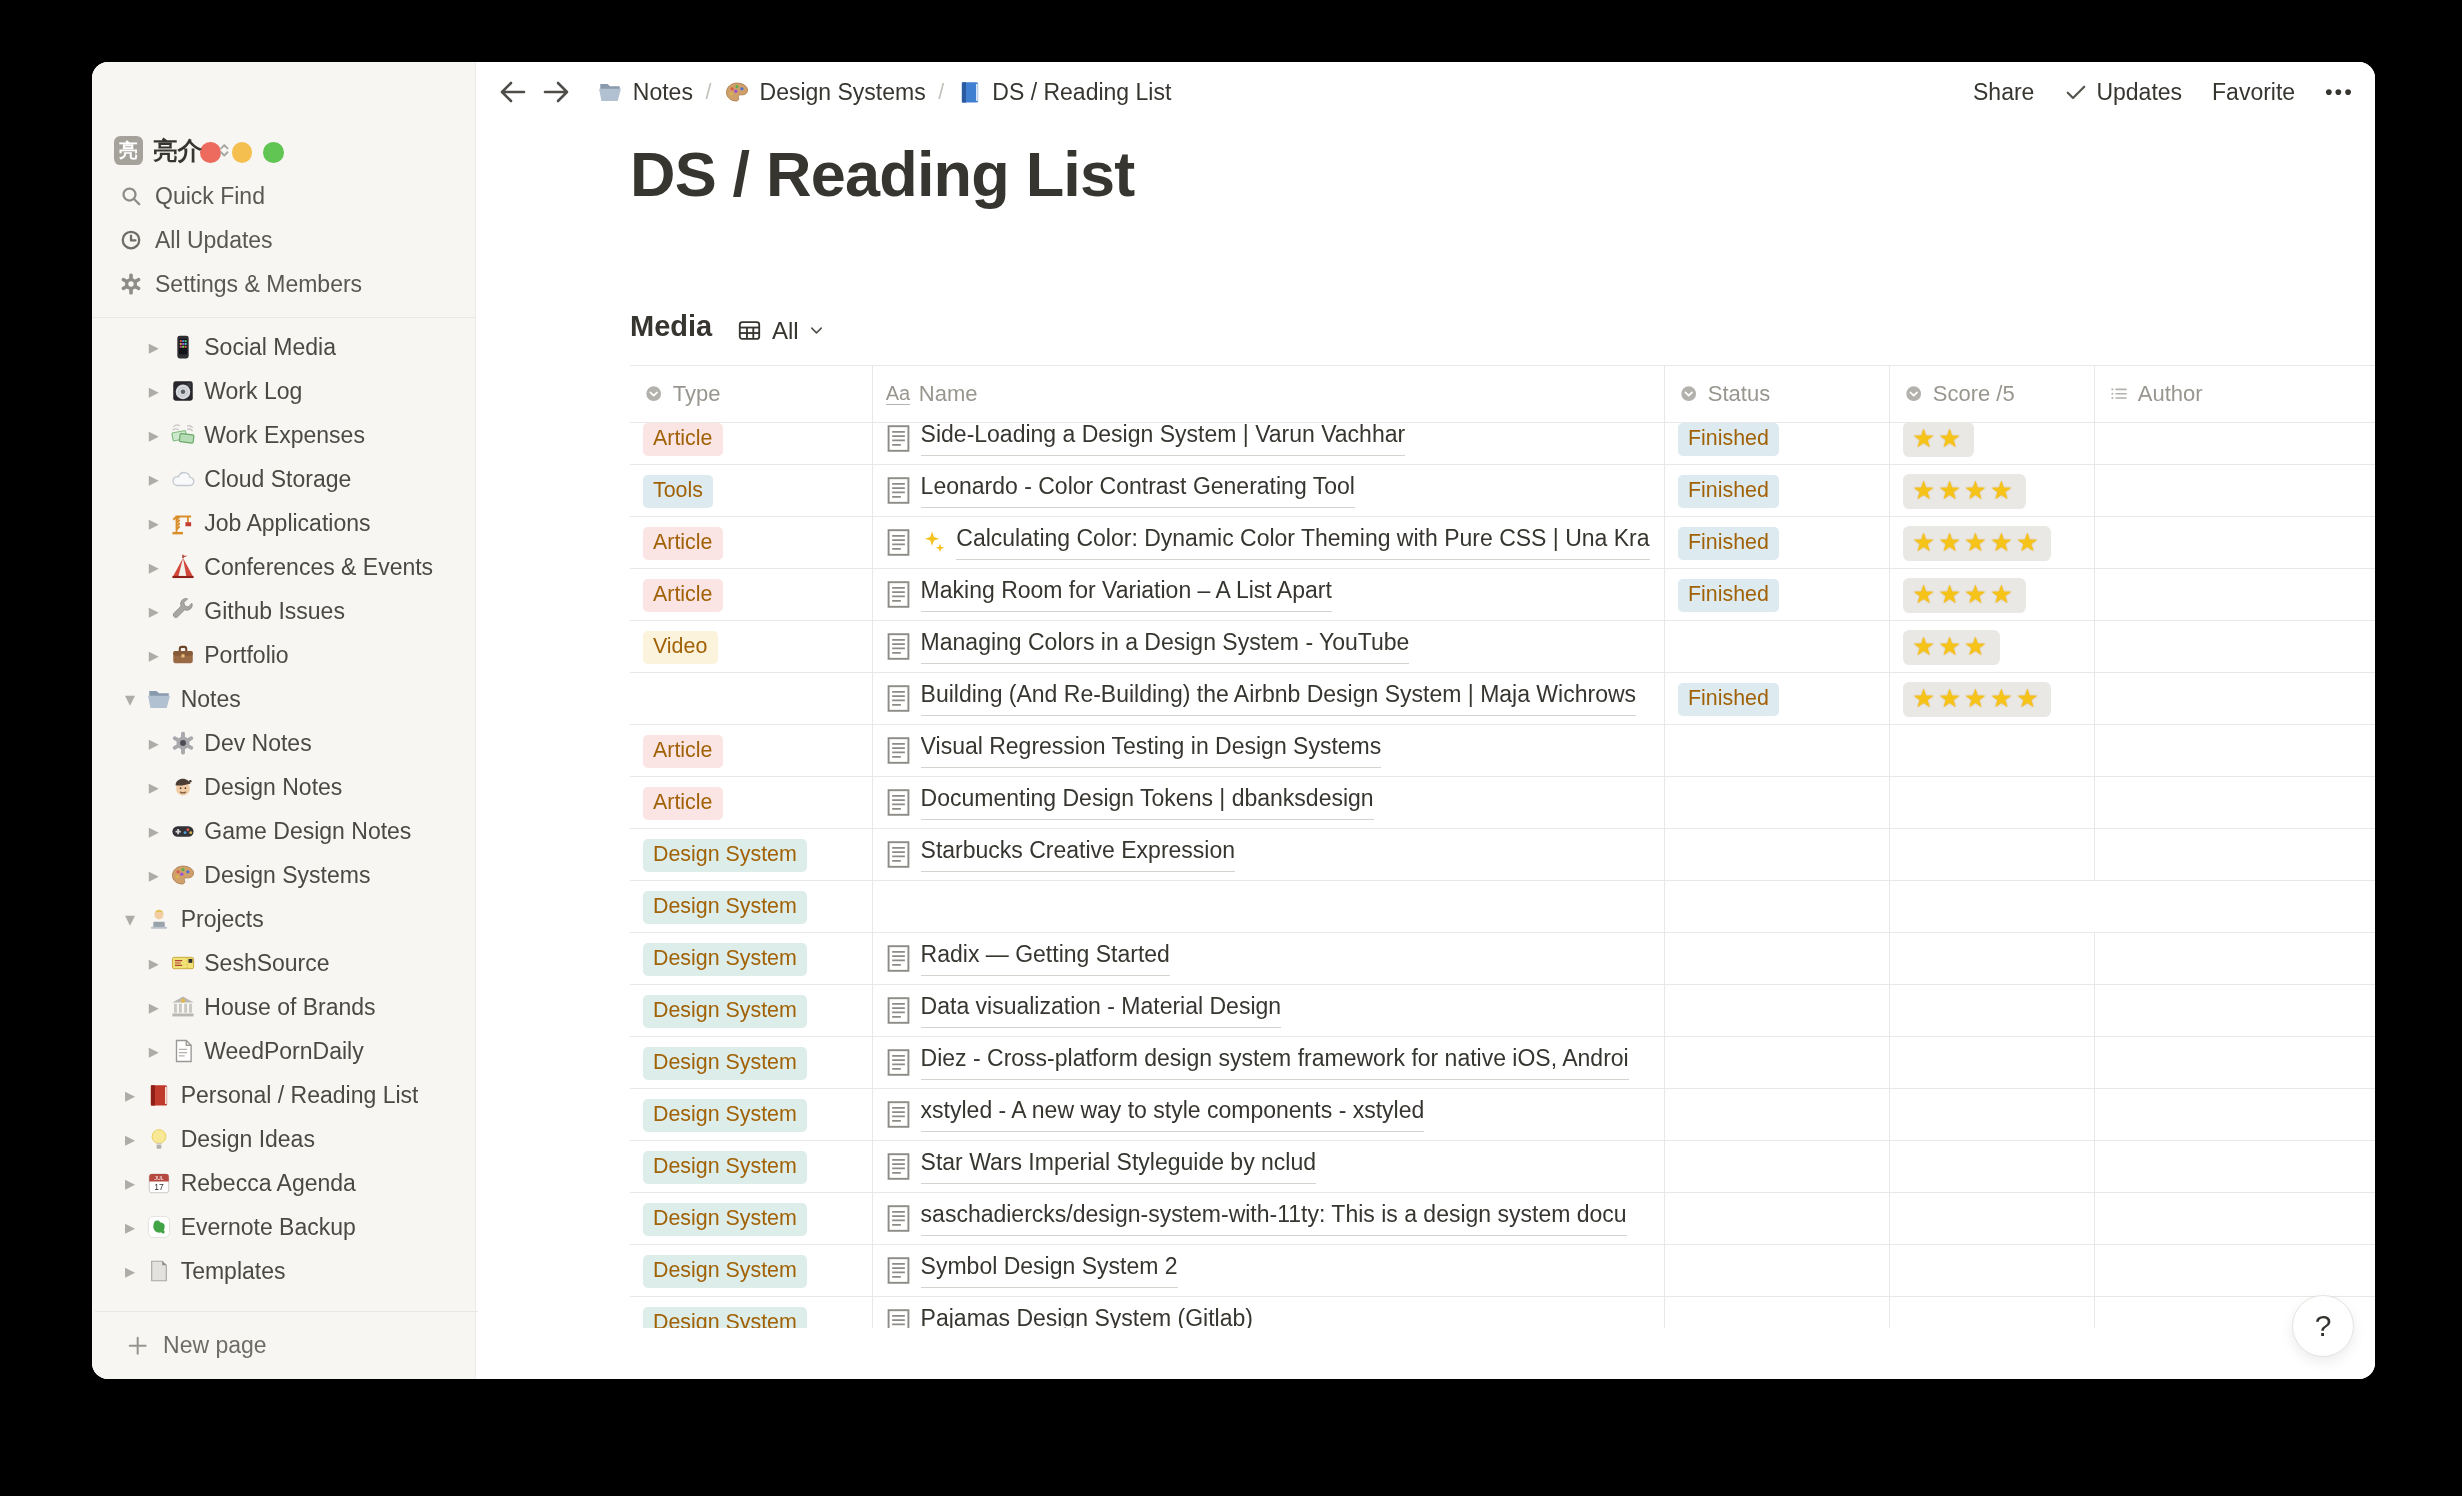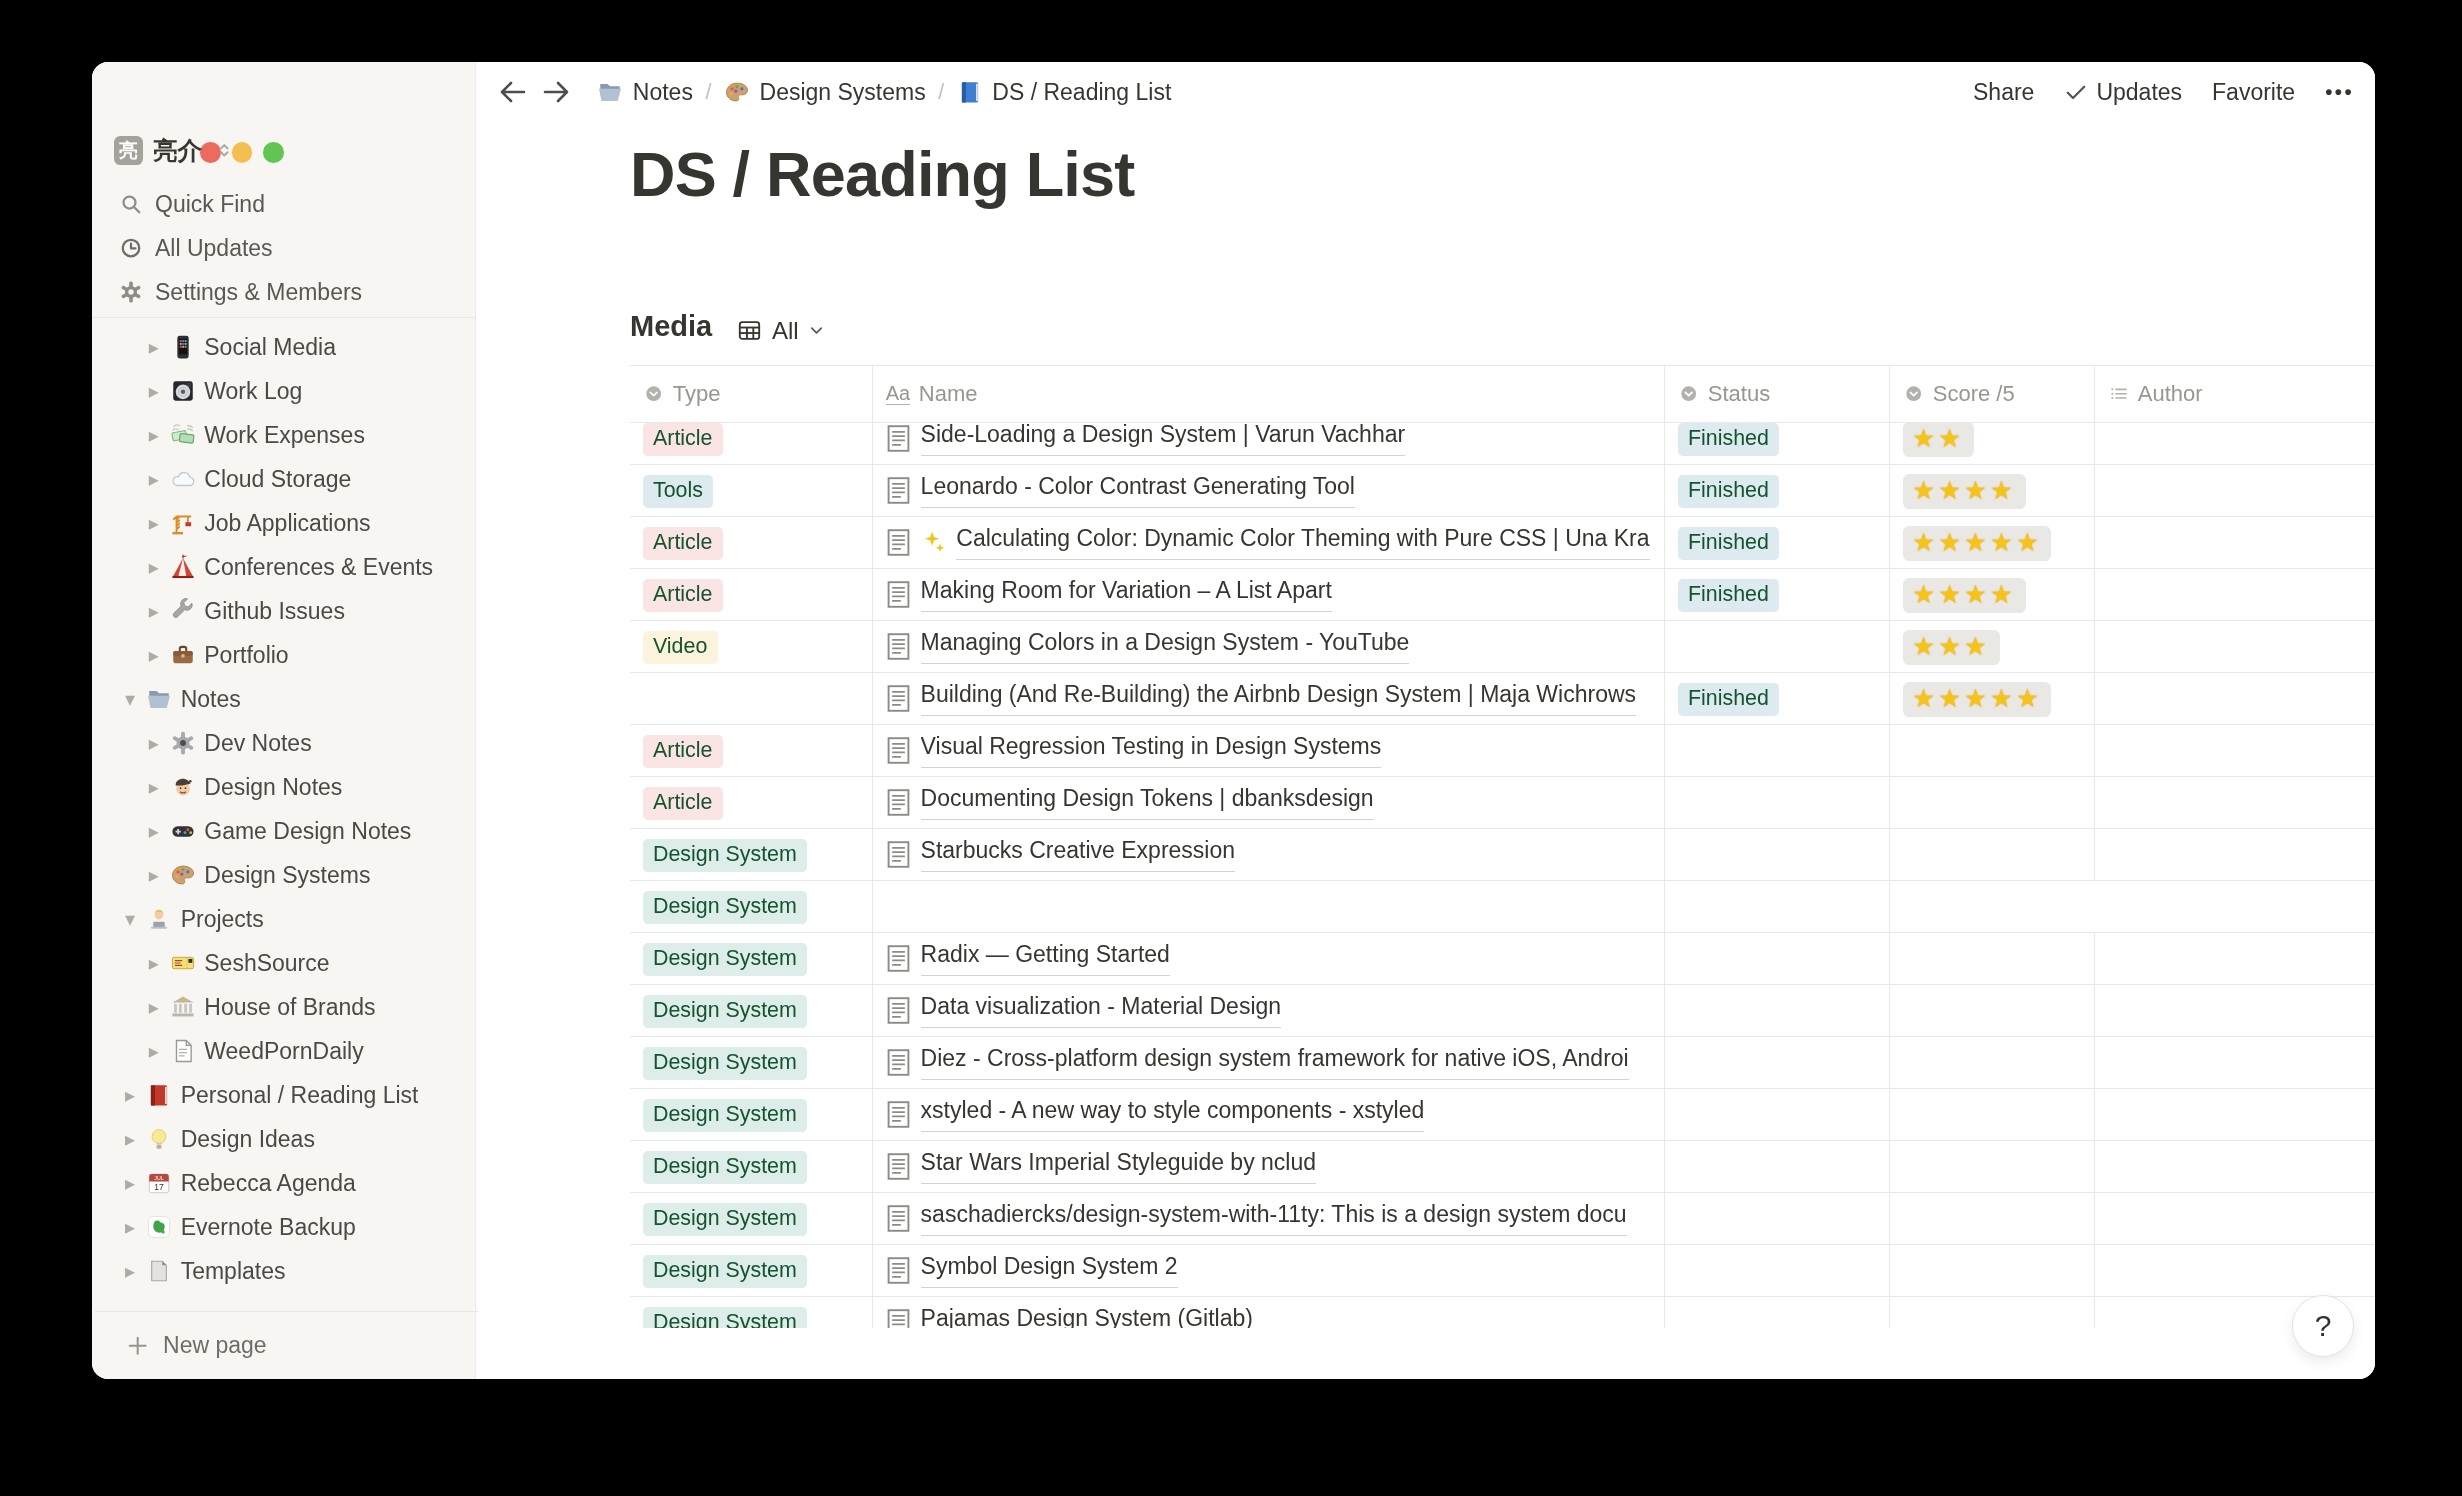--- a/index.html
+++ b/index.html
@@ -8,21 +8,21 @@
   .window { position:absolute; left:92px; top:62px; width:2283px; height:1317px; background:#fff; border-radius:16px; overflow:hidden; }
 
   
   .sidebar { position:absolute; left:0; top:0; width:384px; height:100%; background:#F7F6F3; border-right:1.6px solid #ECEAE6; }
   .traffic { position:absolute; left:108px; top:80px; display:flex; gap:11px; }
   .light { width:20.6px; height:20.6px; border-radius:50%; }
   .workspace { position:absolute; left:22px; top:68px; height:41px; display:flex; align-items:center; gap:10.3px; }
   .avatar { width:28.6px; height:28.6px; border-radius:6.3px; background:#A5A29C; color:#fff; font-size:19px; font-weight:700; display:flex; align-items:center; justify-content:center; }
   .wsname { font-size:24.6px; font-weight:700; color:#37352F; }
   .updown { width:20.6px; height:20.6px; margin-left:1.6px; }
-  .smenu { position:absolute; left:0; top:120px; width:100%; }
+  .smenu { position:absolute; left:0; top:112px; width:100%; }
   .smenu-item { height:44px; display:flex; align-items:center; padding-left:27px; gap:12px; cursor:pointer; }
   .smenu-icon { width:24px; height:24px; flex:none; }
   .smenu-label { font-size:23px; font-weight:500; color:#5A5852; }
   .sdivider { position:absolute; left:0; top:255px; width:100%; border-top:1.6px solid #E9E7E2; }
   .tree { position:absolute; left:0; top:263px; width:100%; }
   .titem { height:44px; display:flex; align-items:center; cursor:pointer; overflow:hidden; }
   .titem.lvl1 { padding-left:25.4px; }
   .titem.lvl2 { padding-left:49px; }
   .toggle { width:25.4px; font-size:20px; color:#AEACA6; text-align:center; flex:none; }
   .ticon { width:26px; height:26px; margin:0 8.7px 0 3.2px; flex:none; }
@@ -58,21 +58,21 @@
   .thead { position:absolute; left:152px; top:303px; width:1745px; height:58px; display:grid; grid-template-columns:243px 792px 225px 205px 280px; border-top:1.6px solid #E9E8E6; border-bottom:1.6px solid #E9E8E6; }
   .hcell { display:flex; align-items:center; gap:8.7px; padding-left:12.7px; overflow:hidden; }
   .hcell.bord, .cell.bord { border-right:1.6px solid #E9E8E6; }
   .hlabel { font-size:22px; color:#98968F; white-space:nowrap; }
   .hicon { width:21.4px; height:21.4px; flex:none; }
   .aa { font-size:20px; color:#98968F; border-bottom:1.6px solid #B5B3AD; line-height:1.05; flex:none; }
   .tbody { position:absolute; left:152px; top:351px; width:1745px; height:915px; overflow:hidden; }
   .trow { display:grid; grid-template-columns:243px 792px 225px 205px 280px; height:52px; border-bottom:1.6px solid #E9E8E6; }
   .cell { overflow:hidden; }
   .tcell, .scell { padding:10.3px 0 0 12.7px; }
-  .badge { display:inline-block; font-size:21.4px; color:#14532d; padding:4px 10.3px 4.8px; border-radius:4.8px; white-space:nowrap; line-height:1.1; }
+  .badge { display:inline-block; font-size:21.4px; color:#a16207; padding:4px 10.3px 4.8px; border-radius:4.8px; white-space:nowrap; line-height:1.1; }
   .ncell { display:flex; align-items:center; gap:10.3px; padding-left:14.3px; white-space:nowrap; }
   .doc { width:23px; height:27px; flex:none; }
   .spark { width:25.4px; height:25.4px; flex:none; }
   .nametext { font-size:23px; font-weight:500; color:#37352F; border-bottom:1.6px solid #D5D3CE; padding-bottom:7px; overflow:hidden; white-space:nowrap; cursor:pointer; }
   .rcell { padding:8.7px 0 0 12.7px; }
   .pill { display:inline-flex; align-items:center; background:#E9E8E5; border-radius:6.3px; padding:0 9.5px; height:35px; }
   .star { font-size:25.4px; color:#F6C318; text-shadow:0 0 1.6px #DD9E22; margin-right:3.2px; line-height:1; }
 
   .help-btn { position:absolute; left:1814px; top:1233px; width:62px; height:62px; border-radius:50%; background:#fff; border:1.6px solid #E5E3DF; box-shadow:0 4.8px 12.7px rgba(15,15,15,0.08); display:flex; align-items:center; justify-content:center; font-size:30px; font-weight:500; color:#34322E; cursor:pointer; z-index:5; }
 

